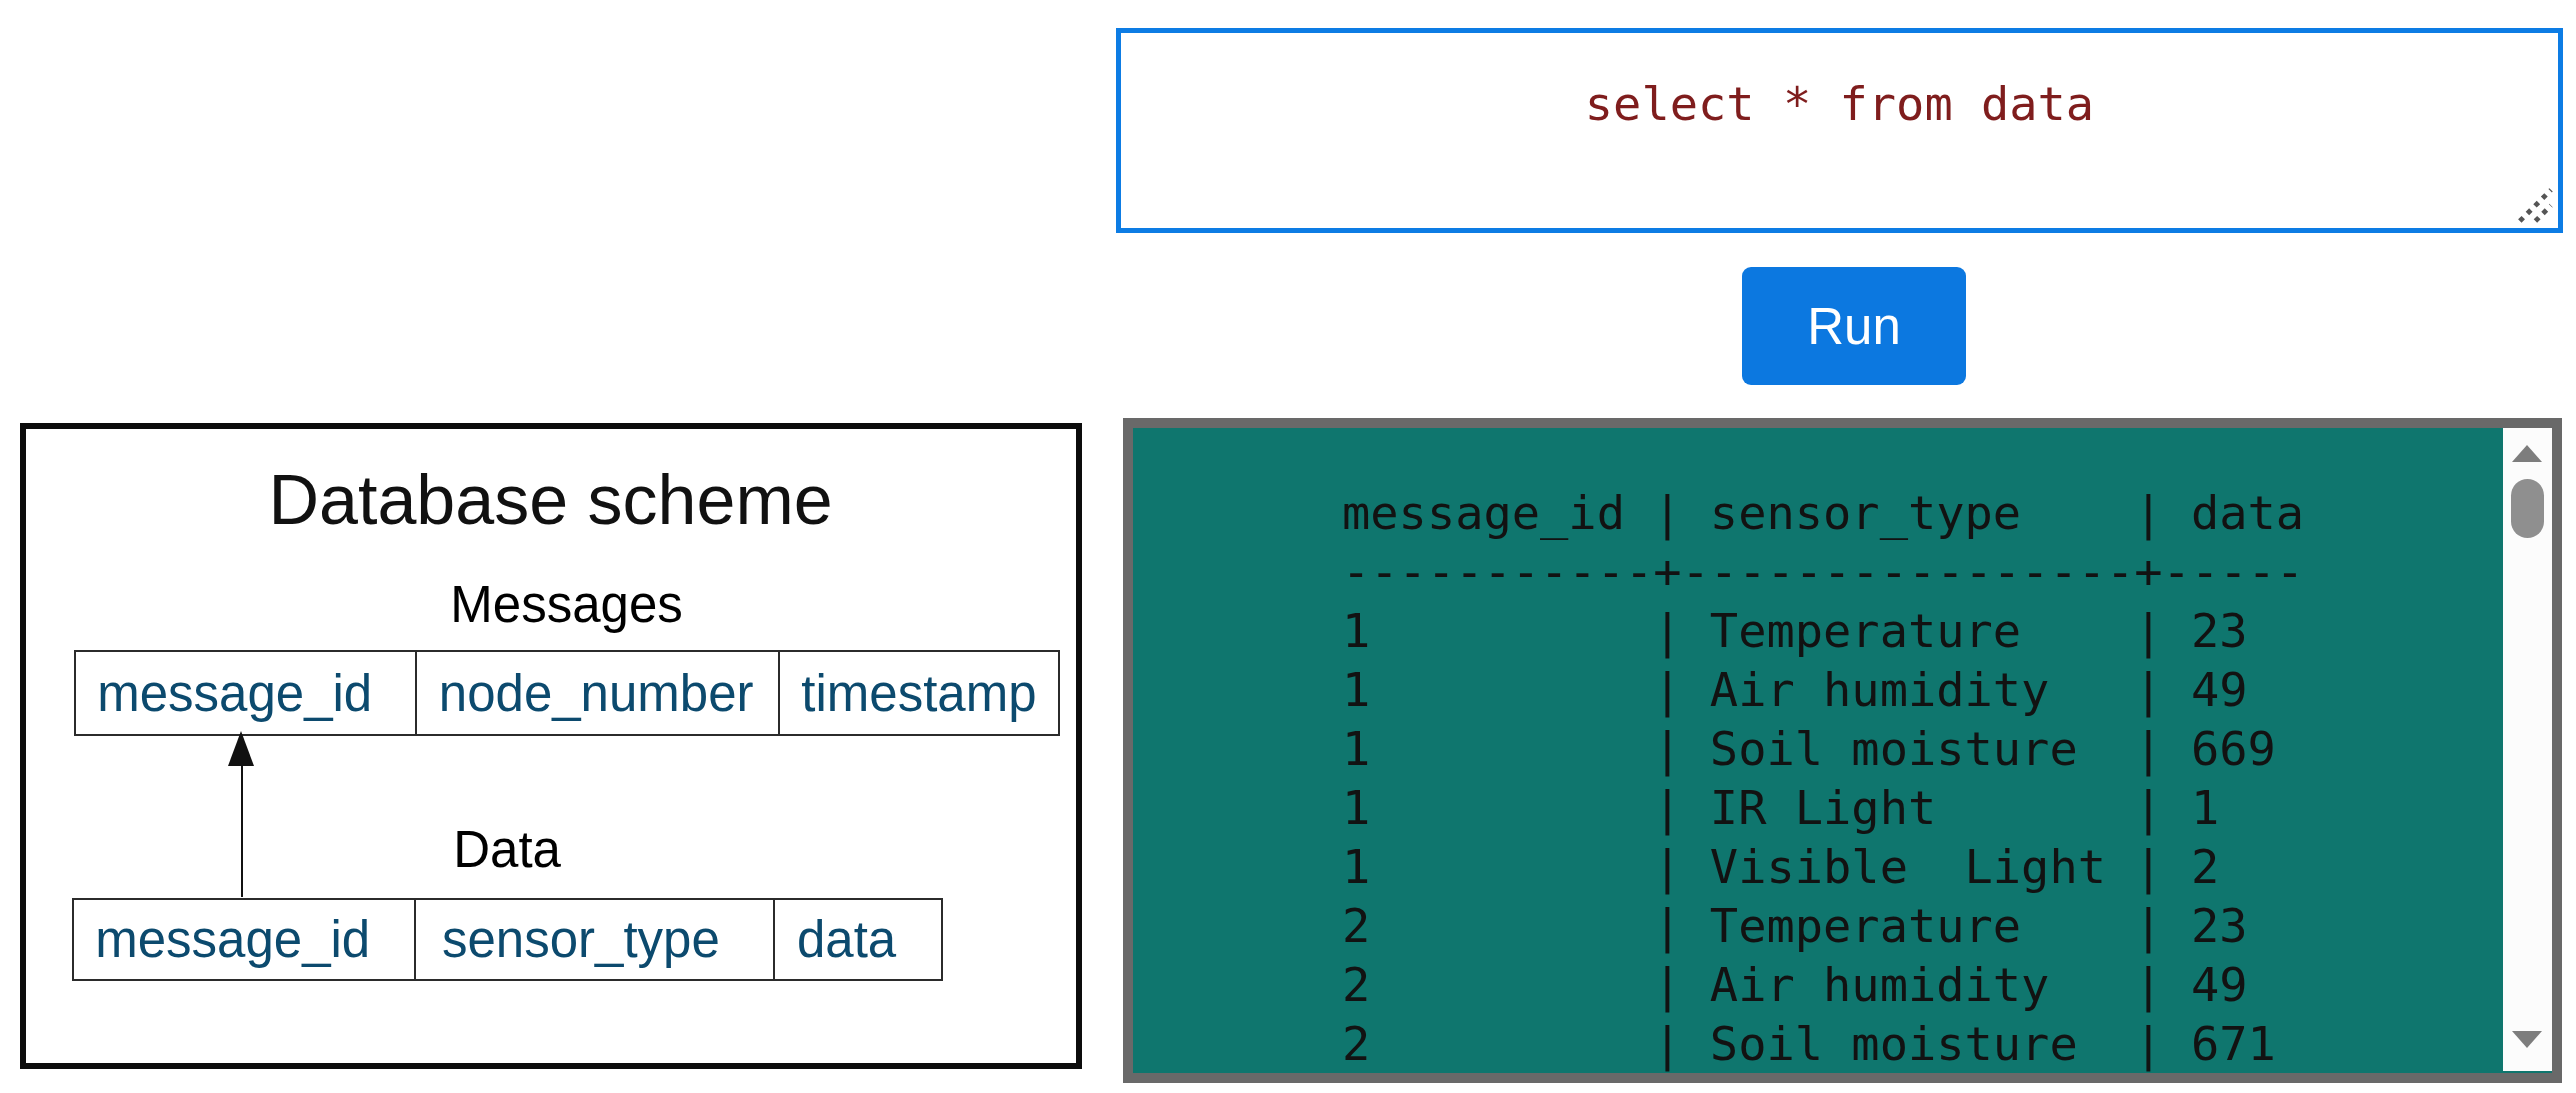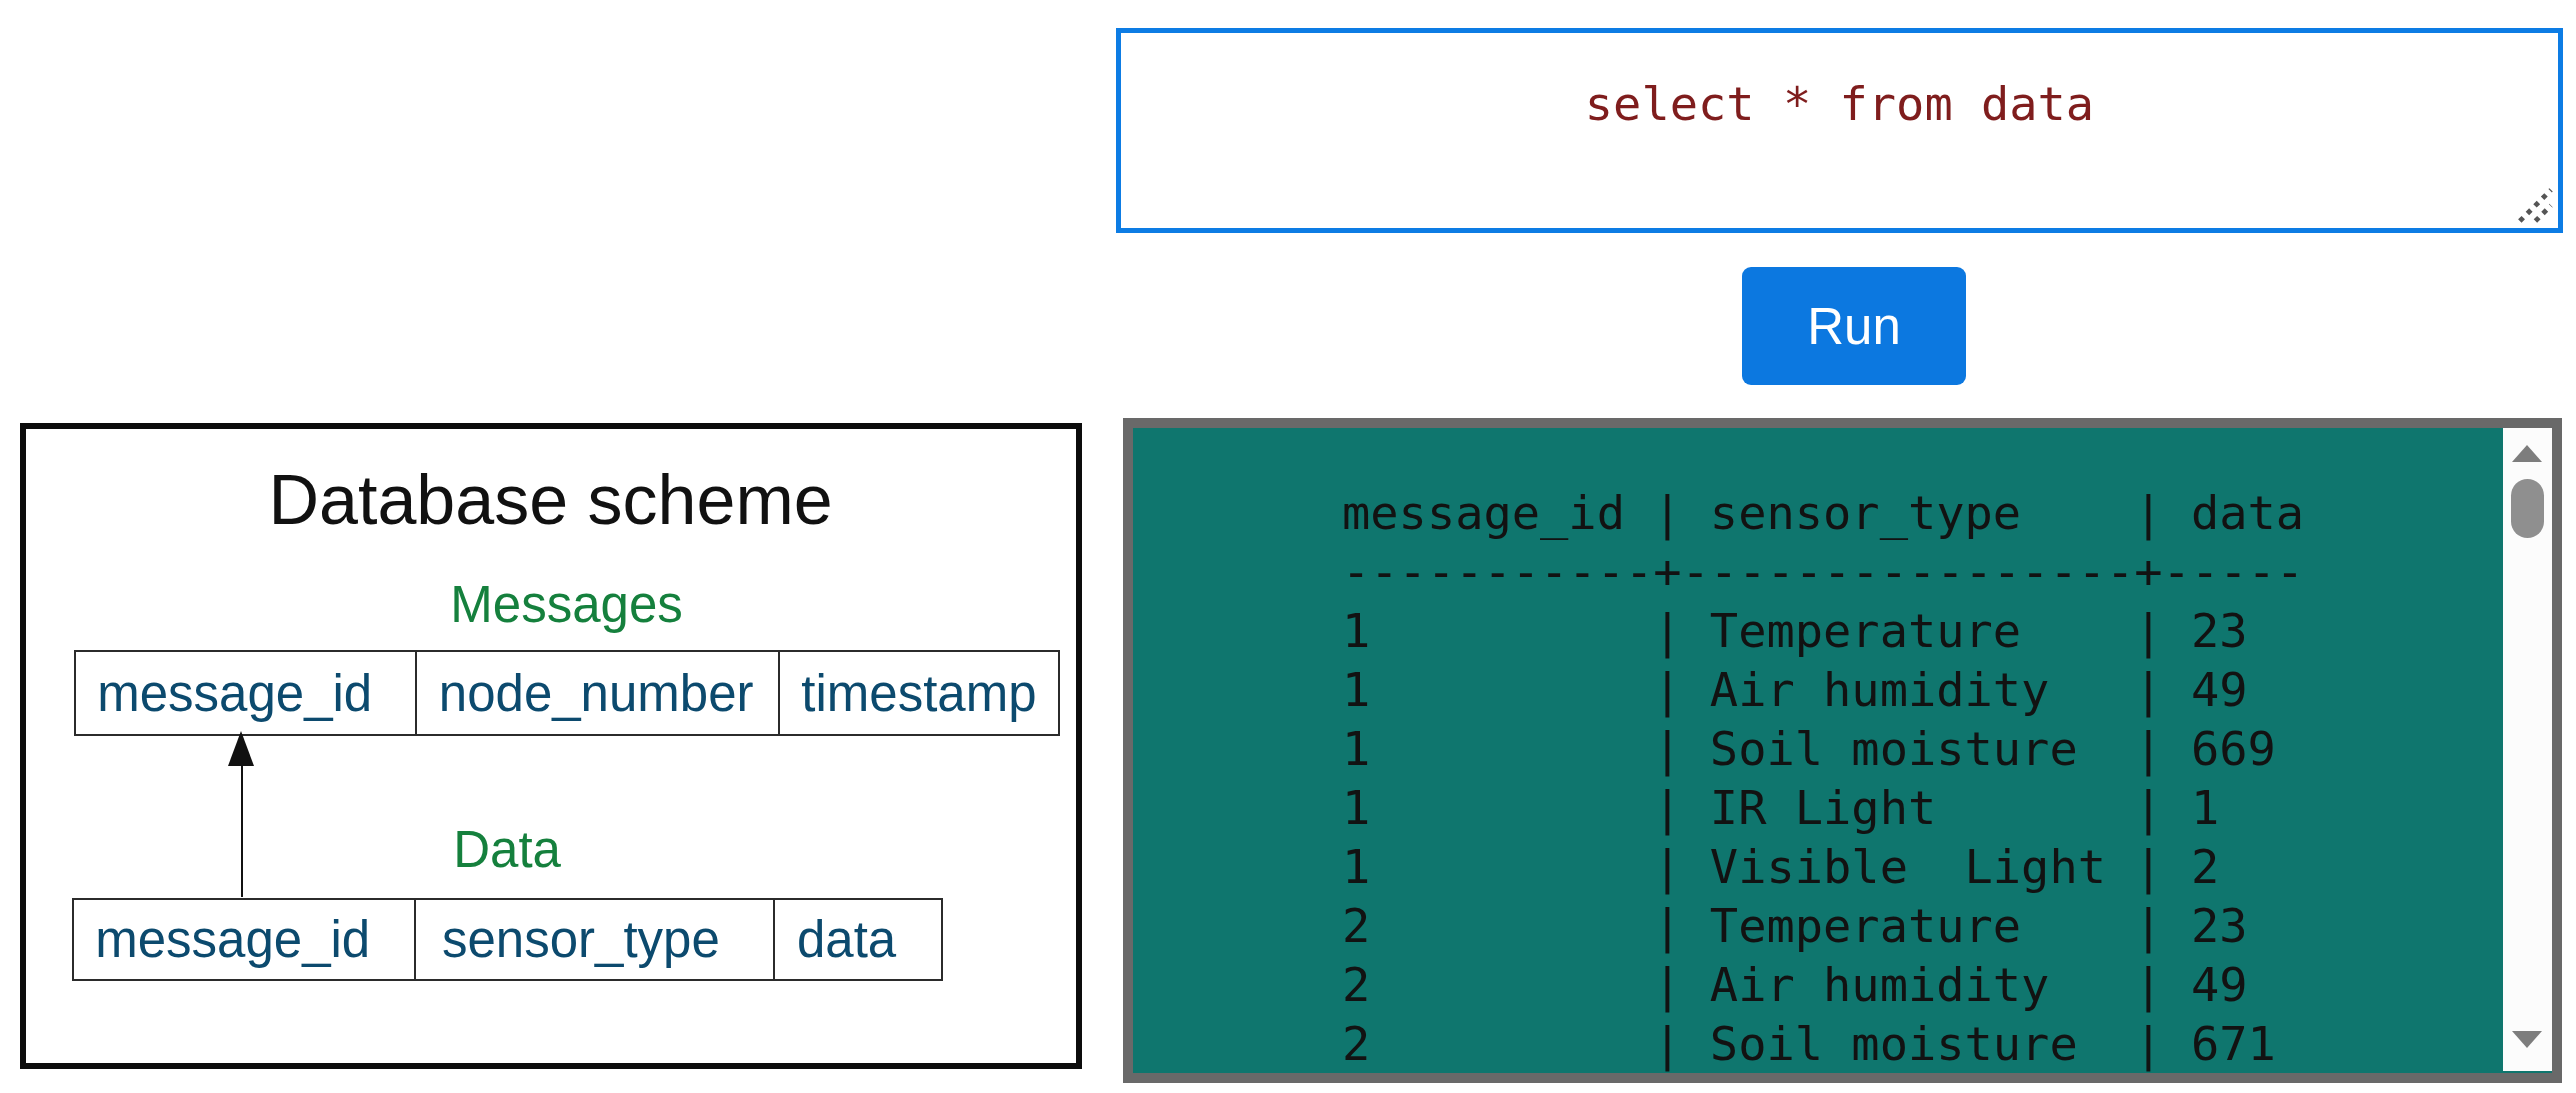--- a/index.html
+++ b/index.html
@@ -24,21 +24,21 @@
     cursor:pointer;
   }
 
   
   #scheme-panel {
     left:19.6px; top:423px; width:1062px; height:646px;
     border:6.9px solid #0c0c0c; background:#ffffff;
   }
   #scheme-title { left:0; top:37px; width:100%; text-align:center;
                   font-size:70px; line-height:69px; color:#111; }
-  .tbl-label { text-align:center; font-size:51px; line-height:61px; color:#15803d; }
+  .tbl-label { text-align:center; font-size:51px; line-height:61px; color:#000000; }
   #messages-label { left:48px; top:145px; width:986px; }
   #data-label     { left:46px; top:390px; width:871px; }
   .scheme-table { display:flex; border:2.9px solid #2b2b2b; background:#fff; }
   #messages-table { left:48px; top:221px; width:986px; height:86px; }
   #data-table     { left:46px; top:469px; width:871px;  height:83px; }
   .scheme-cell { border-right:2.9px solid #2b2b2b; display:flex; align-items:center;
                  padding-left:21.6px; font-size:51px; color:#0c4a6e; overflow:hidden; }
   .scheme-cell:last-child { border-right:none;border-radius:23px; }
   #messages-table .scheme-cell:nth-child(1){ width:343px; }
   #messages-table .scheme-cell:nth-child(2){ width:364px; }

